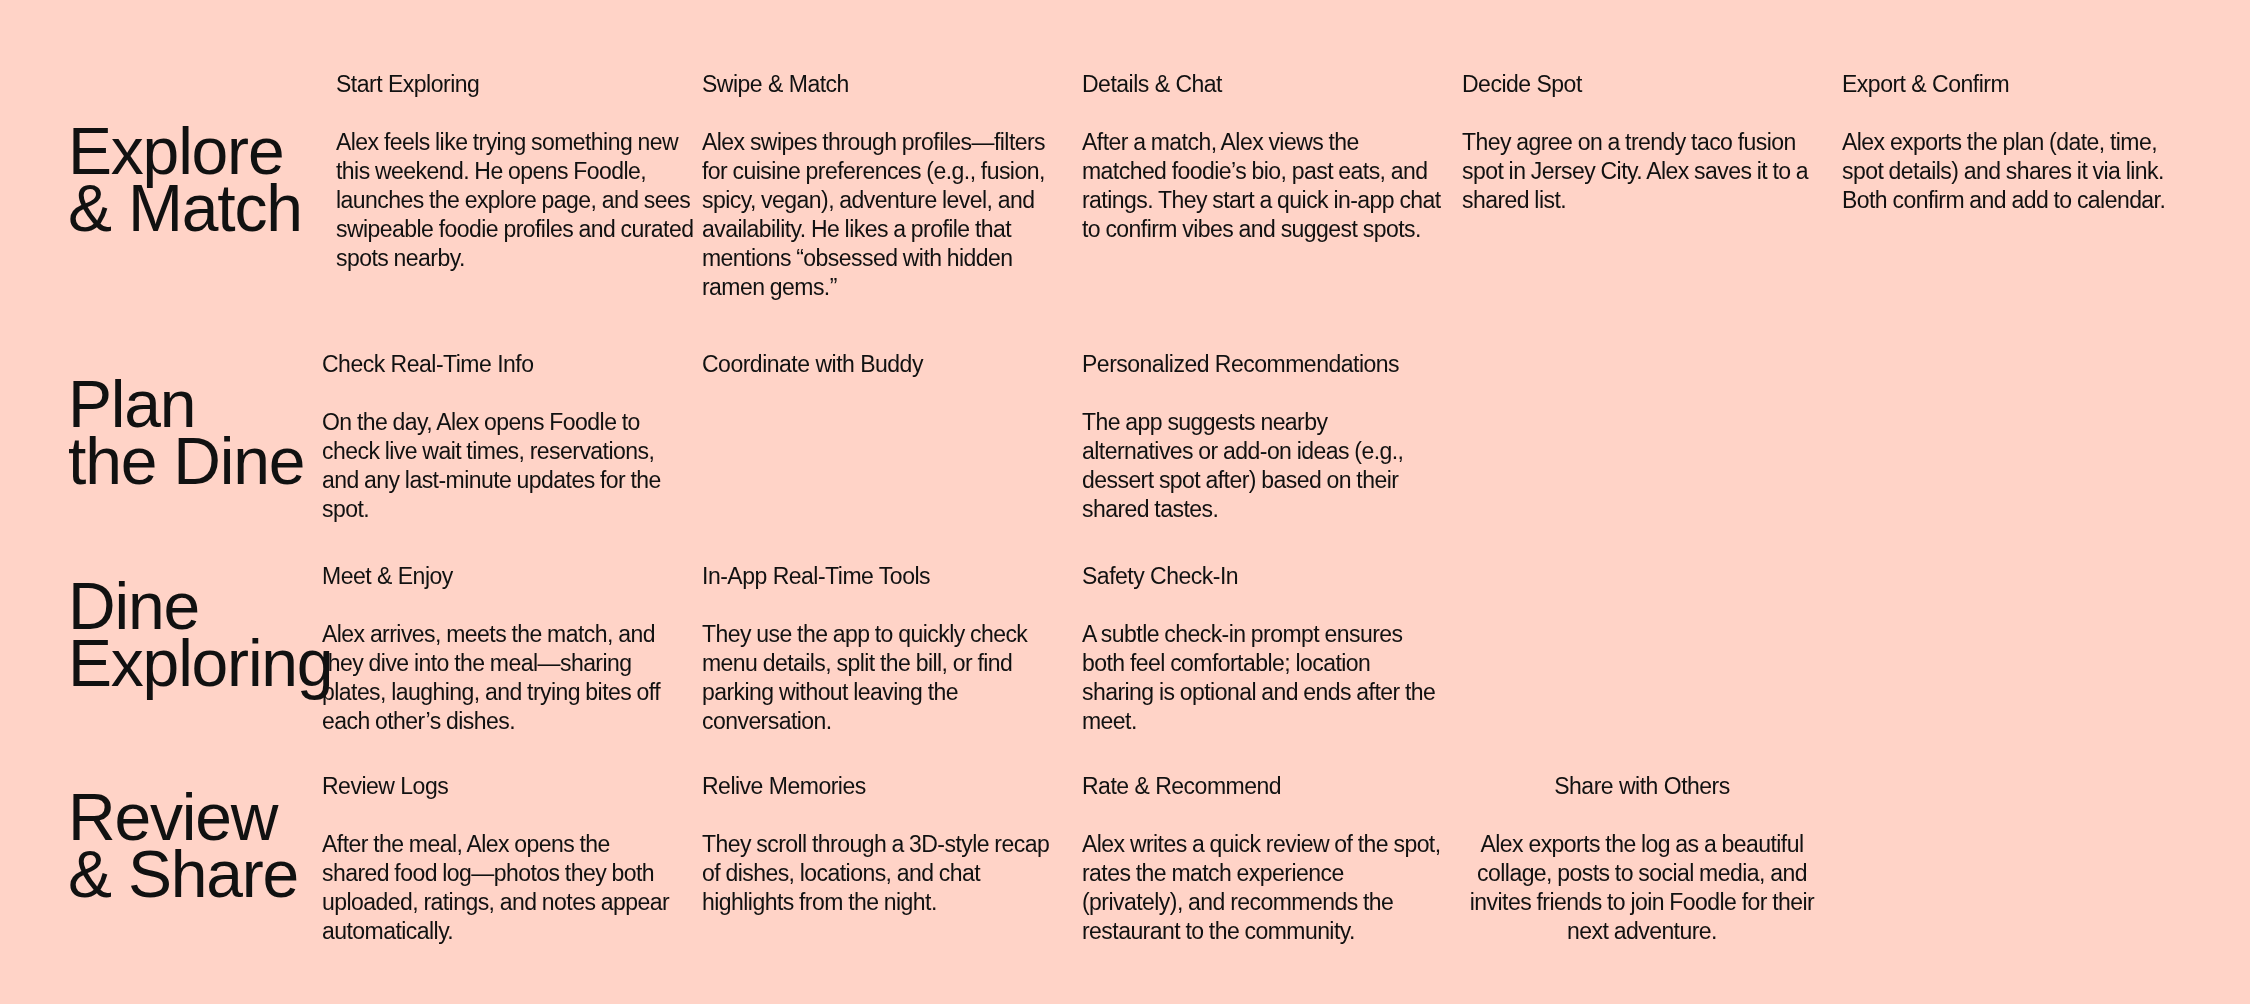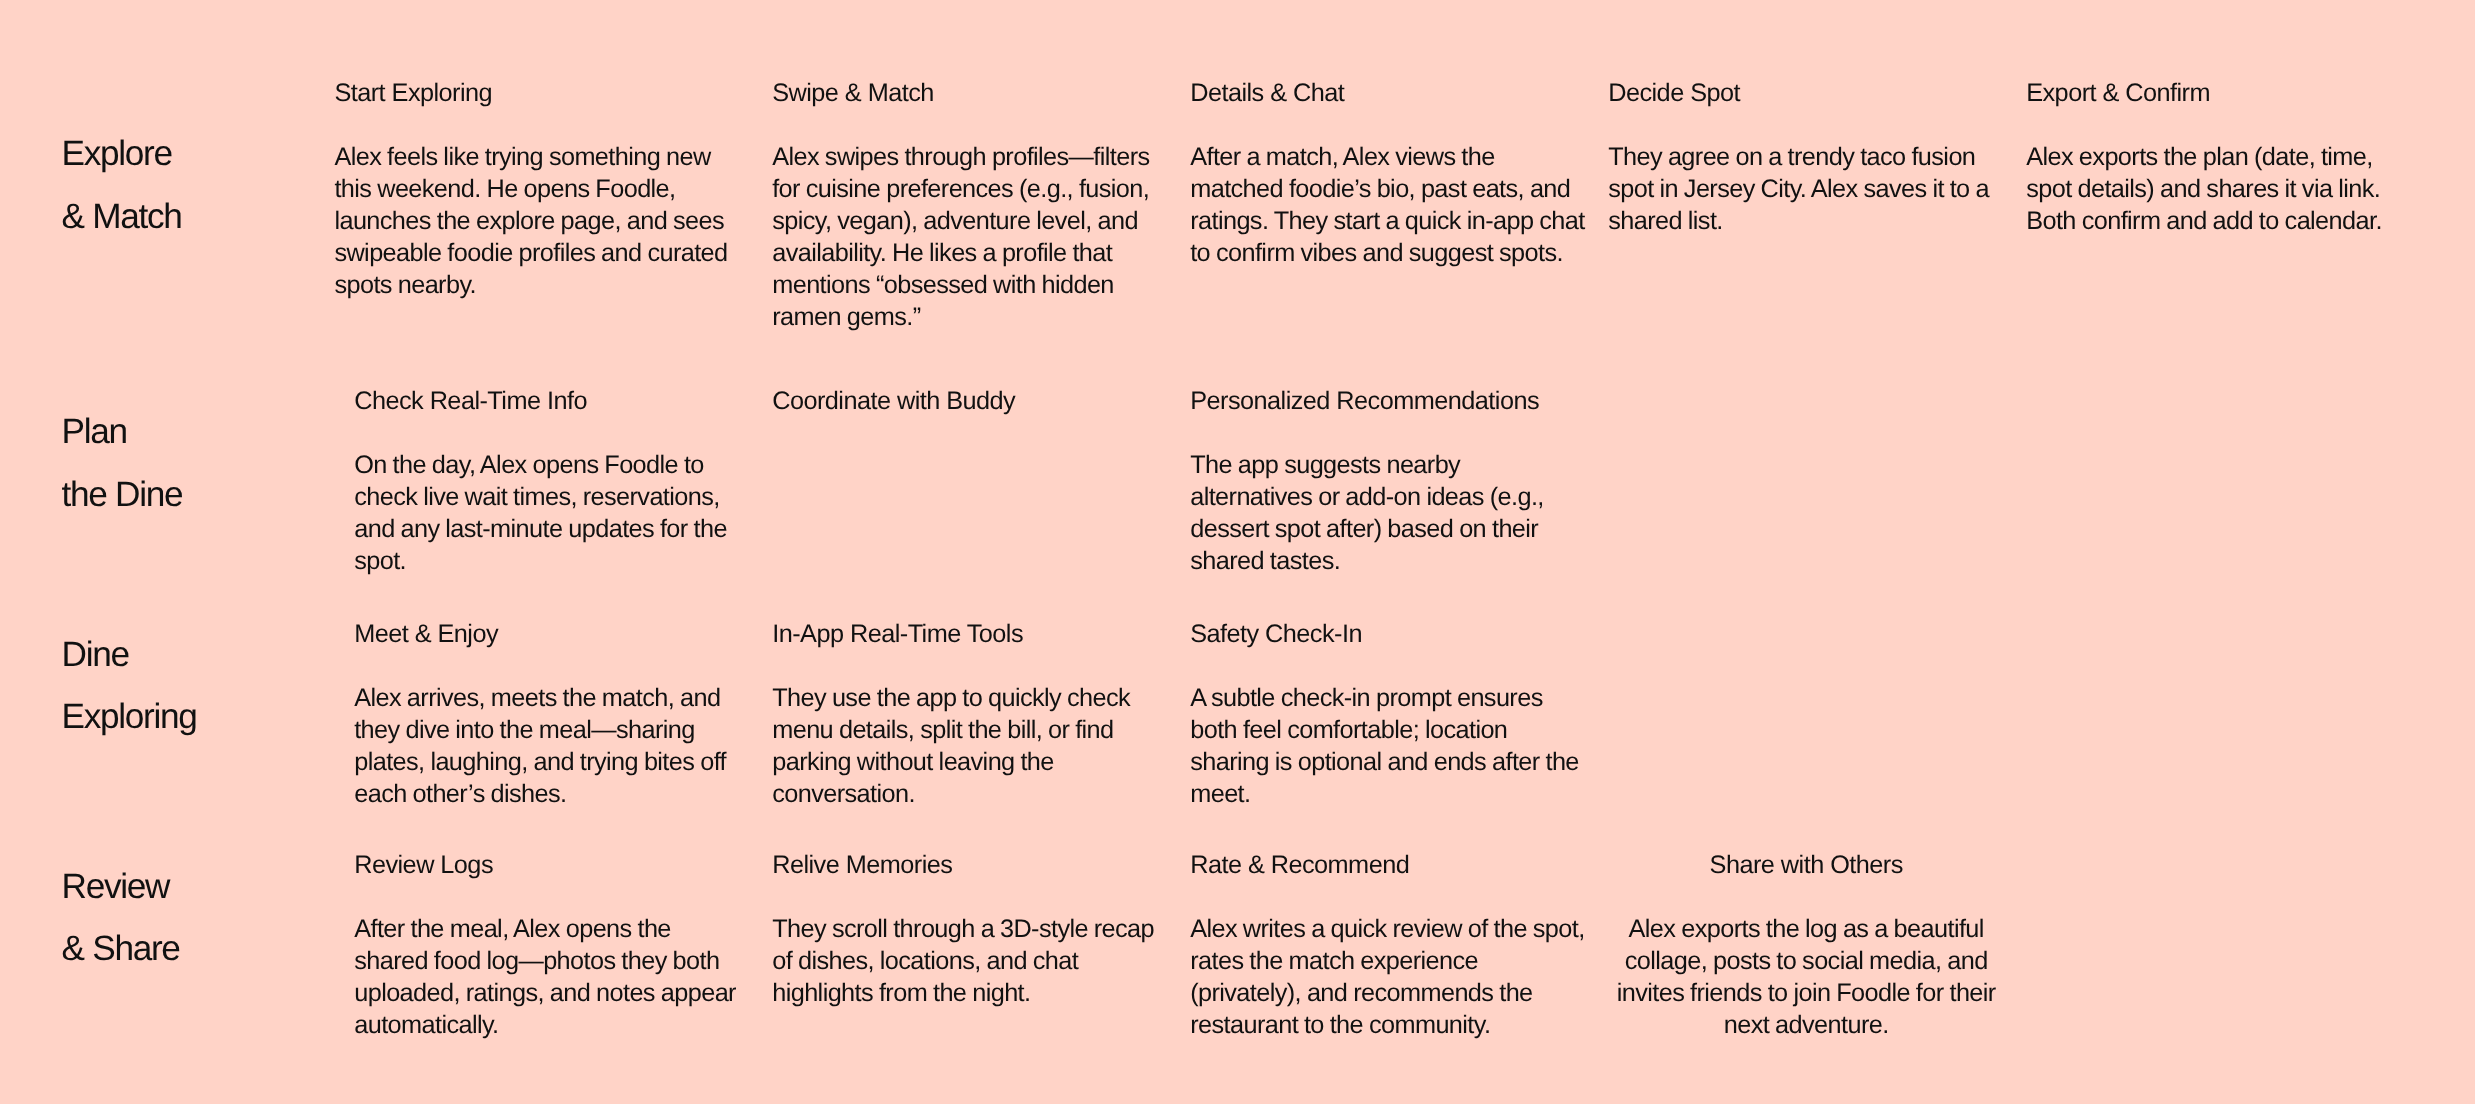--- a/index.html
+++ b/index.html
@@ -16,25 +16,25 @@
       overflow: hidden;
     }
     .row {
       position: absolute;
       left: 0;
       width: 2250px;
     }
     .phase-label {
       position: absolute;
       left: 56px;
-      font-size: 32px;
+      font-size: 66px;
       line-height: 57px;
       letter-spacing: -1.2px;
       font-weight: normal;
-      margin: 0;
+      margin: 12px;
       width: 240px;
       white-space: pre-line;
     }
     .step {
       position: absolute;
       width: 360px;
     }
     .step-title {
       font-size: 23px;
       line-height: 29px;
@@ -50,21 +50,21 @@
       margin: 29px 0 0 0;
       word-spacing: -0.5px;
     }
   </style>
 </head>
 <body style="background: rgb(255, 211, 199); color: rgb(17, 17, 17);">
 
 <section class="row" style="top:0;">
   <h2 class="phase-label" style="top:111px;">Explore
 &amp; Match</h2>
-  <div class="step" style="left:304px; top:70px;">
+  <div class="step" style="left:336px; top:70px;">
     <h3 class="step-title">Start Exploring</h3>
     <p class="step-body">Alex feels like trying something new this weekend. He opens Foodle, launches the explore page, and sees swipeable foodie profiles and curated spots nearby.</p>
   </div>
   <div class="step" style="left:702px; top:70px;">
     <h3 class="step-title">Swipe &amp; Match</h3>
     <p class="step-body">Alex swipes through profiles—filters for cuisine preferences (e.g., fusion, spicy, vegan), adventure level, and availability. He likes a profile that mentions “obsessed with hidden ramen gems.”</p>
   </div>
   <div class="step" style="left:1082px; top:70px;">
     <h3 class="step-title">Details &amp; Chat</h3>
     <p class="step-body">After a match, Alex views the matched foodie’s bio, past eats, and ratings. They start a quick in-app chat to confirm vibes and suggest spots.</p>

